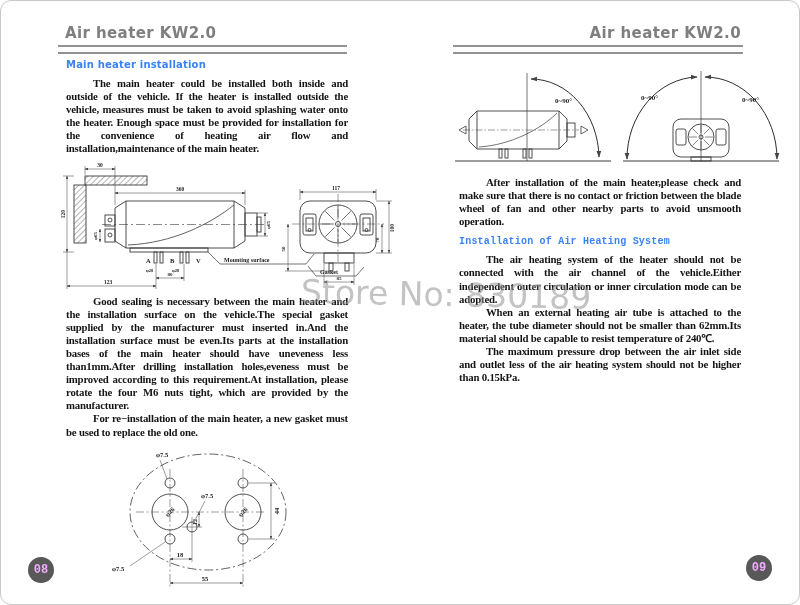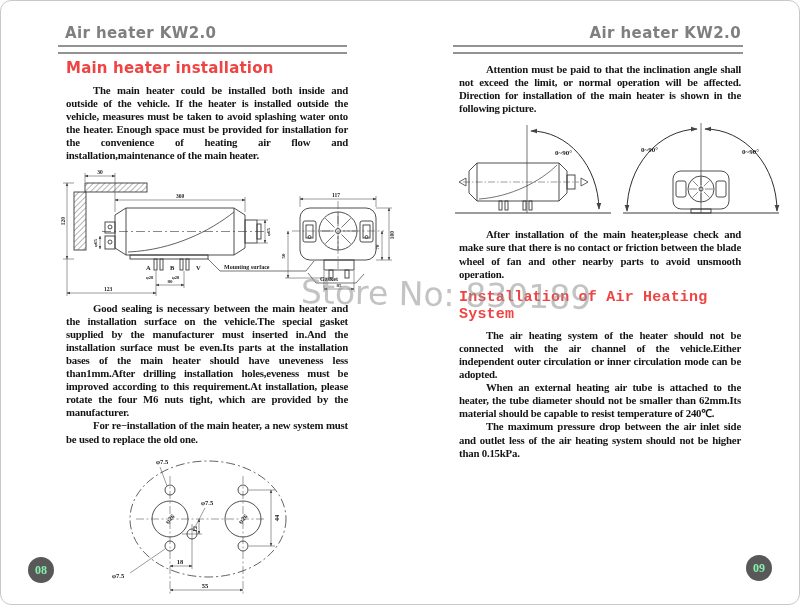--- a/index.html
+++ b/index.html
@@ -3,27 +3,27 @@
 <meta charset="utf-8">
 <style>
   html,body{margin:0;padding:0;background:#fff;}
   .canvas{position:relative;width:798px;height:603px;background:#ffffff;
           border:1px solid #c9c9c9;border-radius:11px;overflow:hidden;
           font-family:"Liberation Serif",serif;}
   .page-header{position:absolute;font-family:"DejaVu Sans",sans-serif;font-weight:bold;
                font-size:15px;letter-spacing:.4px;color:#7f7f7f;white-space:nowrap;}
   .rule{position:absolute;height:5px;border-top:2px solid #929292;border-bottom:2px solid #929292;}
   .col{position:absolute;width:282px;}
-  .section-title{font-family:"DejaVu Sans",sans-serif;font-weight:bold;font-size:15px;
-                 color:#ef4444;letter-spacing:.2px;margin:0 0 7px 0;}
+  .section-title{font-family:"DejaVu Sans",sans-serif;font-weight:bold;font-size:10px;
+                 color:#3b82f6;letter-spacing:.2px;margin:0 0 7px 0;}
   .body-text{font-family:"Liberation Serif",serif;font-weight:bold;font-size:10.8px;
              line-height:13.1px;letter-spacing:-.2px;color:#141414;text-align:justify;
              text-indent:27px;margin:0;}
   .badge{position:absolute;width:26px;height:26px;border-radius:50%;background:#585858;
-         color:#86efac;font-family:Liberation Serif, serif;font-weight:bold;font-size:12px;
+         color:#f0abfc;font-family:Liberation Mono, monospace;font-weight:bold;font-size:12px;
          display:flex;align-items:center;justify-content:center;}
   .watermark{position:absolute;left:300px;top:274px;font-family:"DejaVu Sans",sans-serif;
              font-size:33px;color:rgba(145,145,145,.55);transform:rotate(1.2deg);
              white-space:nowrap;pointer-events:none;z-index:5;}
   svg{display:block;}
   svg text{font-family:"Liberation Serif",serif;font-weight:bold;fill:#222;}
 </style>
 </head>
 <body>
 
@@ -149,21 +149,21 @@
       <text x="166" y="102" font-size="6">Mounting surface</text>
       <text x="262" y="114" font-size="6">Gasket</text>
       <text x="278" y="30" font-size="5.5" text-anchor="middle">117</text>
       <text x="336" y="68" font-size="5.5" text-anchor="middle" transform="rotate(-90 336 68)">100</text>
       <text x="321" y="80" font-size="5" text-anchor="middle" transform="rotate(-90 321 80)">70</text>
       <text x="227" y="89" font-size="5" text-anchor="middle" transform="rotate(-90 227 89)">50</text>
       <text x="281" y="120" font-size="5" text-anchor="middle">85</text>
     </svg>
 
     <p class="body-text">Good sealing is necessary between the main heater and the installation surface on the vehicle.The special gasket supplied by the manufacturer must inserted in.And the installation surface must be even.Its parts at the installation bases of the main heater should have uneveness less than1mm.After drilling installation holes,eveness must be improved according to this requirement.At installation, please rotate the four M6 nuts tight, which are provided by the manufacturer.</p>
-    <p class="body-text">For re−installation of the main heater, a new system must be used to replace the old one.</p>
+    <p class="body-text">For re−installation of the main heater, a new gasket must be used to replace the old one.</p>
 
     <svg width="230" height="152" viewBox="0 0 230 152" style="margin:6px 0 0 42px;">
       <g stroke="#3a3a3a" fill="none">
         <ellipse cx="100" cy="67" rx="78" ry="58" stroke-width="0.8" stroke-dasharray="9 3 2 3"></ellipse>
         <circle cx="62" cy="67" r="18" stroke-width="0.9"></circle>
         <circle cx="135" cy="67" r="18" stroke-width="0.9"></circle>
         <circle cx="62" cy="38" r="5" stroke-width="0.9"></circle>
         <circle cx="135" cy="38" r="5" stroke-width="0.9"></circle>
         <circle cx="62" cy="94" r="5" stroke-width="0.9"></circle>
         <circle cx="135" cy="94" r="5" stroke-width="0.9"></circle>
@@ -191,21 +191,20 @@
       <text x="62" y="69" font-size="6.5" text-anchor="middle" transform="rotate(-45 62 67)">φ26</text>
       <text x="135" y="69" font-size="6.5" text-anchor="middle" transform="rotate(-45 135 67)">φ26</text>
       <text x="89" y="77" font-size="6" text-anchor="middle" transform="rotate(-90 89 77)">12</text>
       <text x="72" y="112" font-size="6.5" text-anchor="middle">18</text>
       <text x="168.5" y="68" font-size="6.5" text-anchor="middle" transform="rotate(-90 168.5 66)">44</text>
       <text x="97" y="136" font-size="6.5" text-anchor="middle">55</text>
     </svg>
   </div>
 
   <div class="col" style="left:458px;top:62px;">
-    <p class="body-text">Attention must be paid to that the inclination angle shall not exceed the limit, or normal operation will be affected. Direction for installation of the main heater is shown in the following picture.</p>
 
     <svg width="332" height="102" viewBox="0 0 332 102" style="margin:6px 0 5px -8px;">
       <g stroke="#3a3a3a" fill="none" stroke-width="1.1">
         <line x1="4" y1="92" x2="160" y2="92"></line>
         <line x1="172" y1="92" x2="328" y2="92"></line>
       </g>
       <g stroke="#3a3a3a" fill="none" stroke-width="0.7">
         <line x1="76" y1="4" x2="76" y2="92"></line>
         <line x1="250" y1="2" x2="250" y2="92"></line>
       </g>

